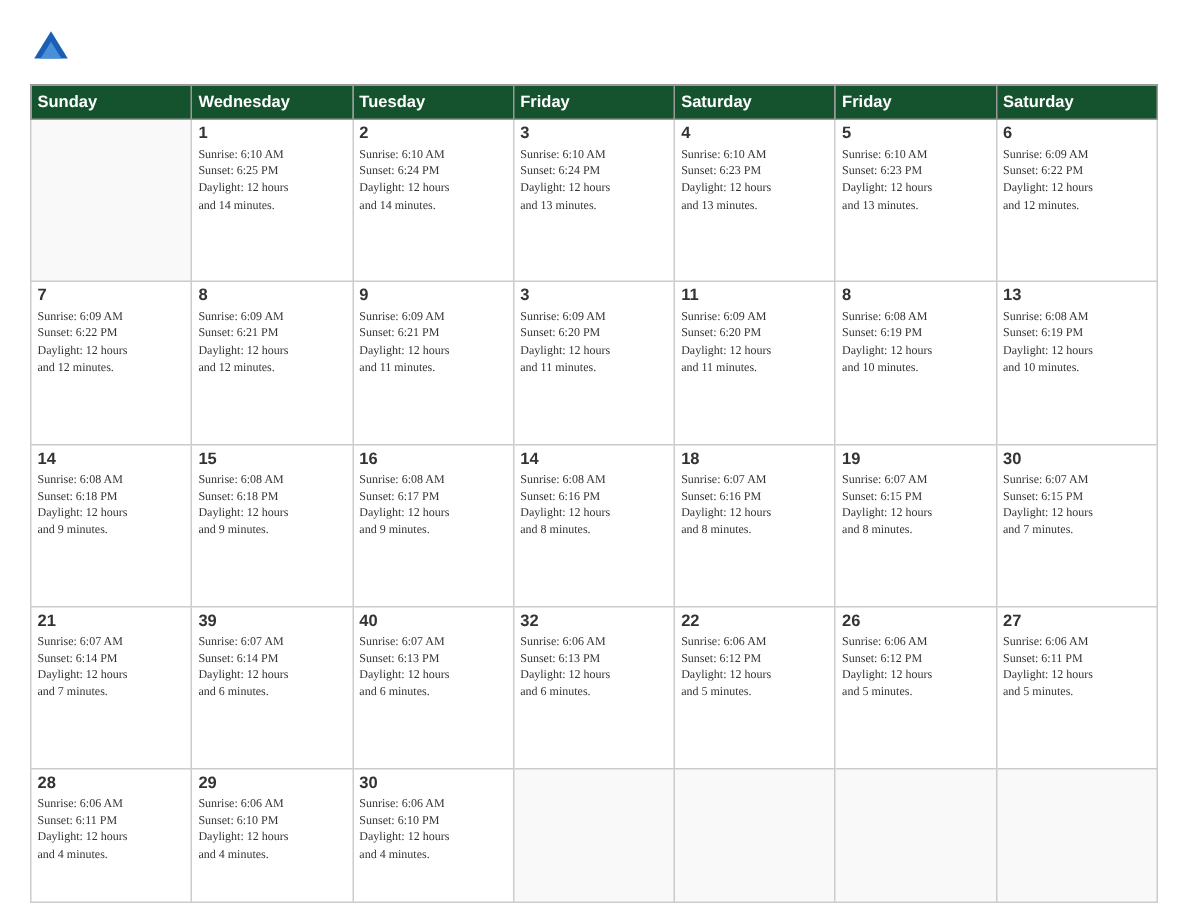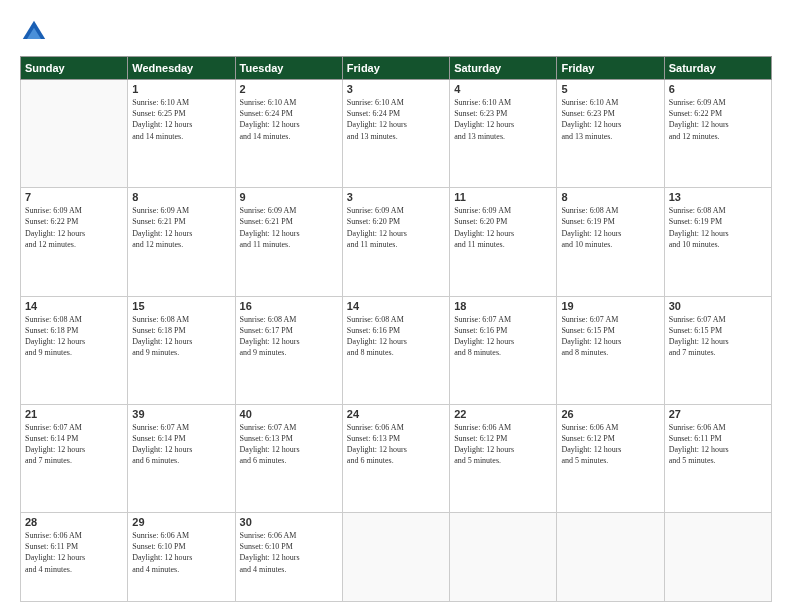--- a/index.html
+++ b/index.html
@@ -229,21 +229,21 @@
           </td>
           <td>
             <span class="day-number">39</span>
             <div class="day-info">Sunrise: 6:07 AM<br>Sunset: 6:14 PM<br>Daylight: 12 hours<br>and 6 minutes.</div>
           </td>
           <td>
             <span class="day-number">40</span>
             <div class="day-info">Sunrise: 6:07 AM<br>Sunset: 6:13 PM<br>Daylight: 12 hours<br>and 6 minutes.</div>
           </td>
           <td>
-            <span class="day-number">24</span>
+            <span class="day-number">32</span>
             <div class="day-info">Sunrise: 6:06 AM<br>Sunset: 6:13 PM<br>Daylight: 12 hours<br>and 6 minutes.</div>
           </td>
           <td>
             <span class="day-number">22</span>
             <div class="day-info">Sunrise: 6:06 AM<br>Sunset: 6:12 PM<br>Daylight: 12 hours<br>and 5 minutes.</div>
           </td>
           <td>
             <span class="day-number">26</span>
             <div class="day-info">Sunrise: 6:06 AM<br>Sunset: 6:12 PM<br>Daylight: 12 hours<br>and 5 minutes.</div>
           </td>

